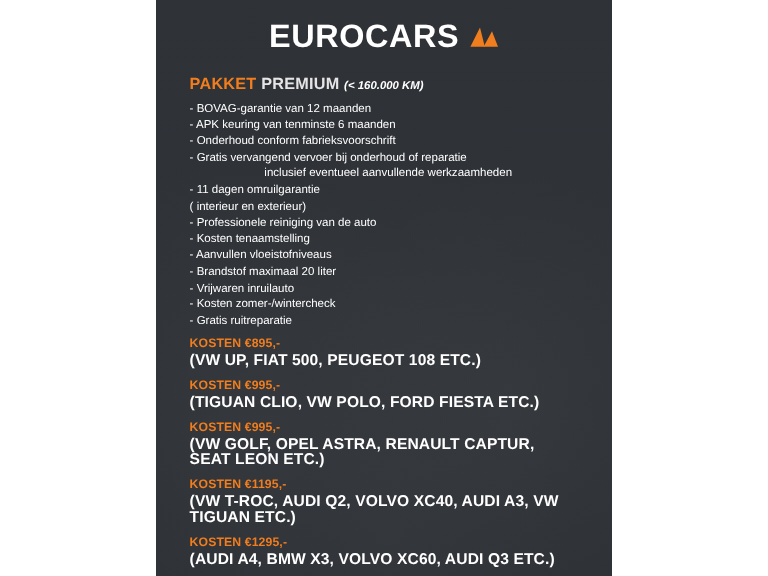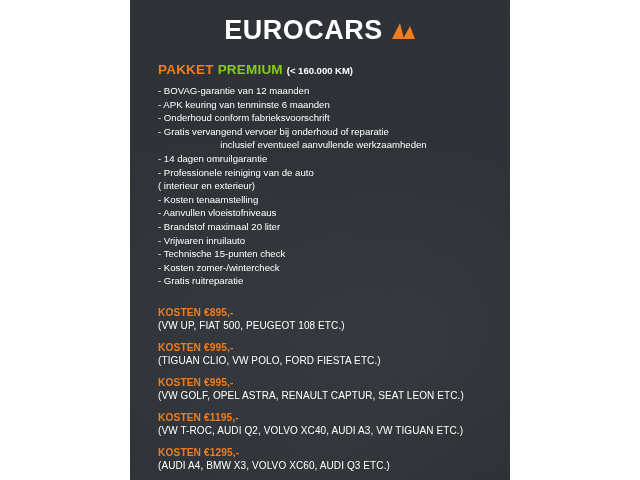--- a/index.html
+++ b/index.html
@@ -65,26 +65,27 @@
   }
 
   
   .headline {
     margin-top: 6px;
     font-size: 13.5px;
     font-weight: bold;
     letter-spacing: 0.2px;
   }
   .headline .pakket { color: #f07d1e; text-align: right; }
-  .headline .premium { color: #84cc16; }
+  .headline .premium { color: #e5e5e5; }
   .headline .km {
     color: #ffffff;
     font-size: 9.5px;
     font-weight: bold;
     letter-spacing: 0;
+    font-style: italic;
   }
 
   
   ul.feature-list {
     list-style: none;
     margin: 7px 0 0 0;
     padding: 0;
   }
   ul.feature-list li {
     color: #ffffff;
@@ -92,36 +93,36 @@
     line-height: 13.6px;
     white-space: pre;
   }
   ul.feature-list li.indent {
     padding-left: 7px;
     text-align: center;
   }
 
   
   .prices {
-    margin-top: 18px;
+    margin-top: 6px;
   }
   .price-block {
     margin-bottom: 9px;
   }
   .price-amount {
     color: #f07d1e;
     font-size: 10.2px;
     font-weight: bold;
     line-height: 13px;
     letter-spacing: 0.1px;
   }
   .price-models {
     color: #ffffff;
-    font-size: 10px;
-    font-weight: normal;
+    font-size: 13px;
+    font-weight: bold;
     line-height: 13px;
     letter-spacing: 0.1px;
   }
   .side-pad {
     position: absolute;
     top: 0;
     width: 80px;
     height: 480px;
     background: #ffffff;
     z-index: 5;
@@ -155,28 +156,27 @@
       <span class="premium">PREMIUM</span>
       <span class="km">(&lt; 160.000 KM)</span>
     </div>
 
     <ul class="feature-list">
       <li>- BOVAG-garantie van 12 maanden</li>
       <li>- APK keuring van tenminste 6 maanden</li>
       <li>- Onderhoud conform fabrieksvoorschrift</li>
       <li>- Gratis vervangend vervoer bij onderhoud of reparatie</li>
       <li class="indent">inclusief eventueel aanvullende werkzaamheden</li>
-      <li>- 14 dagen omruilgarantie</li>
+      <li>- 11 dagen omruilgarantie</li>
+      <li>( interieur en exterieur)</li>
       <li>- Professionele reiniging van de auto</li>
-      <li>( interieur en exterieur)</li>
       <li>- Kosten tenaamstelling</li>
       <li>- Aanvullen vloeistofniveaus</li>
       <li>- Brandstof maximaal 20 liter</li>
       <li>- Vrijwaren inruilauto</li>
-      <li>- Technische 15-punten check</li>
       <li>- Kosten zomer-/wintercheck</li>
       <li>- Gratis ruitreparatie</li>
     </ul>
 
     <div class="prices">
       <div class="price-block">
         <div class="price-amount">KOSTEN €895,-</div>
         <div class="price-models">(VW UP, FIAT 500, PEUGEOT 108 ETC.)</div>
       </div>
       <div class="price-block">

